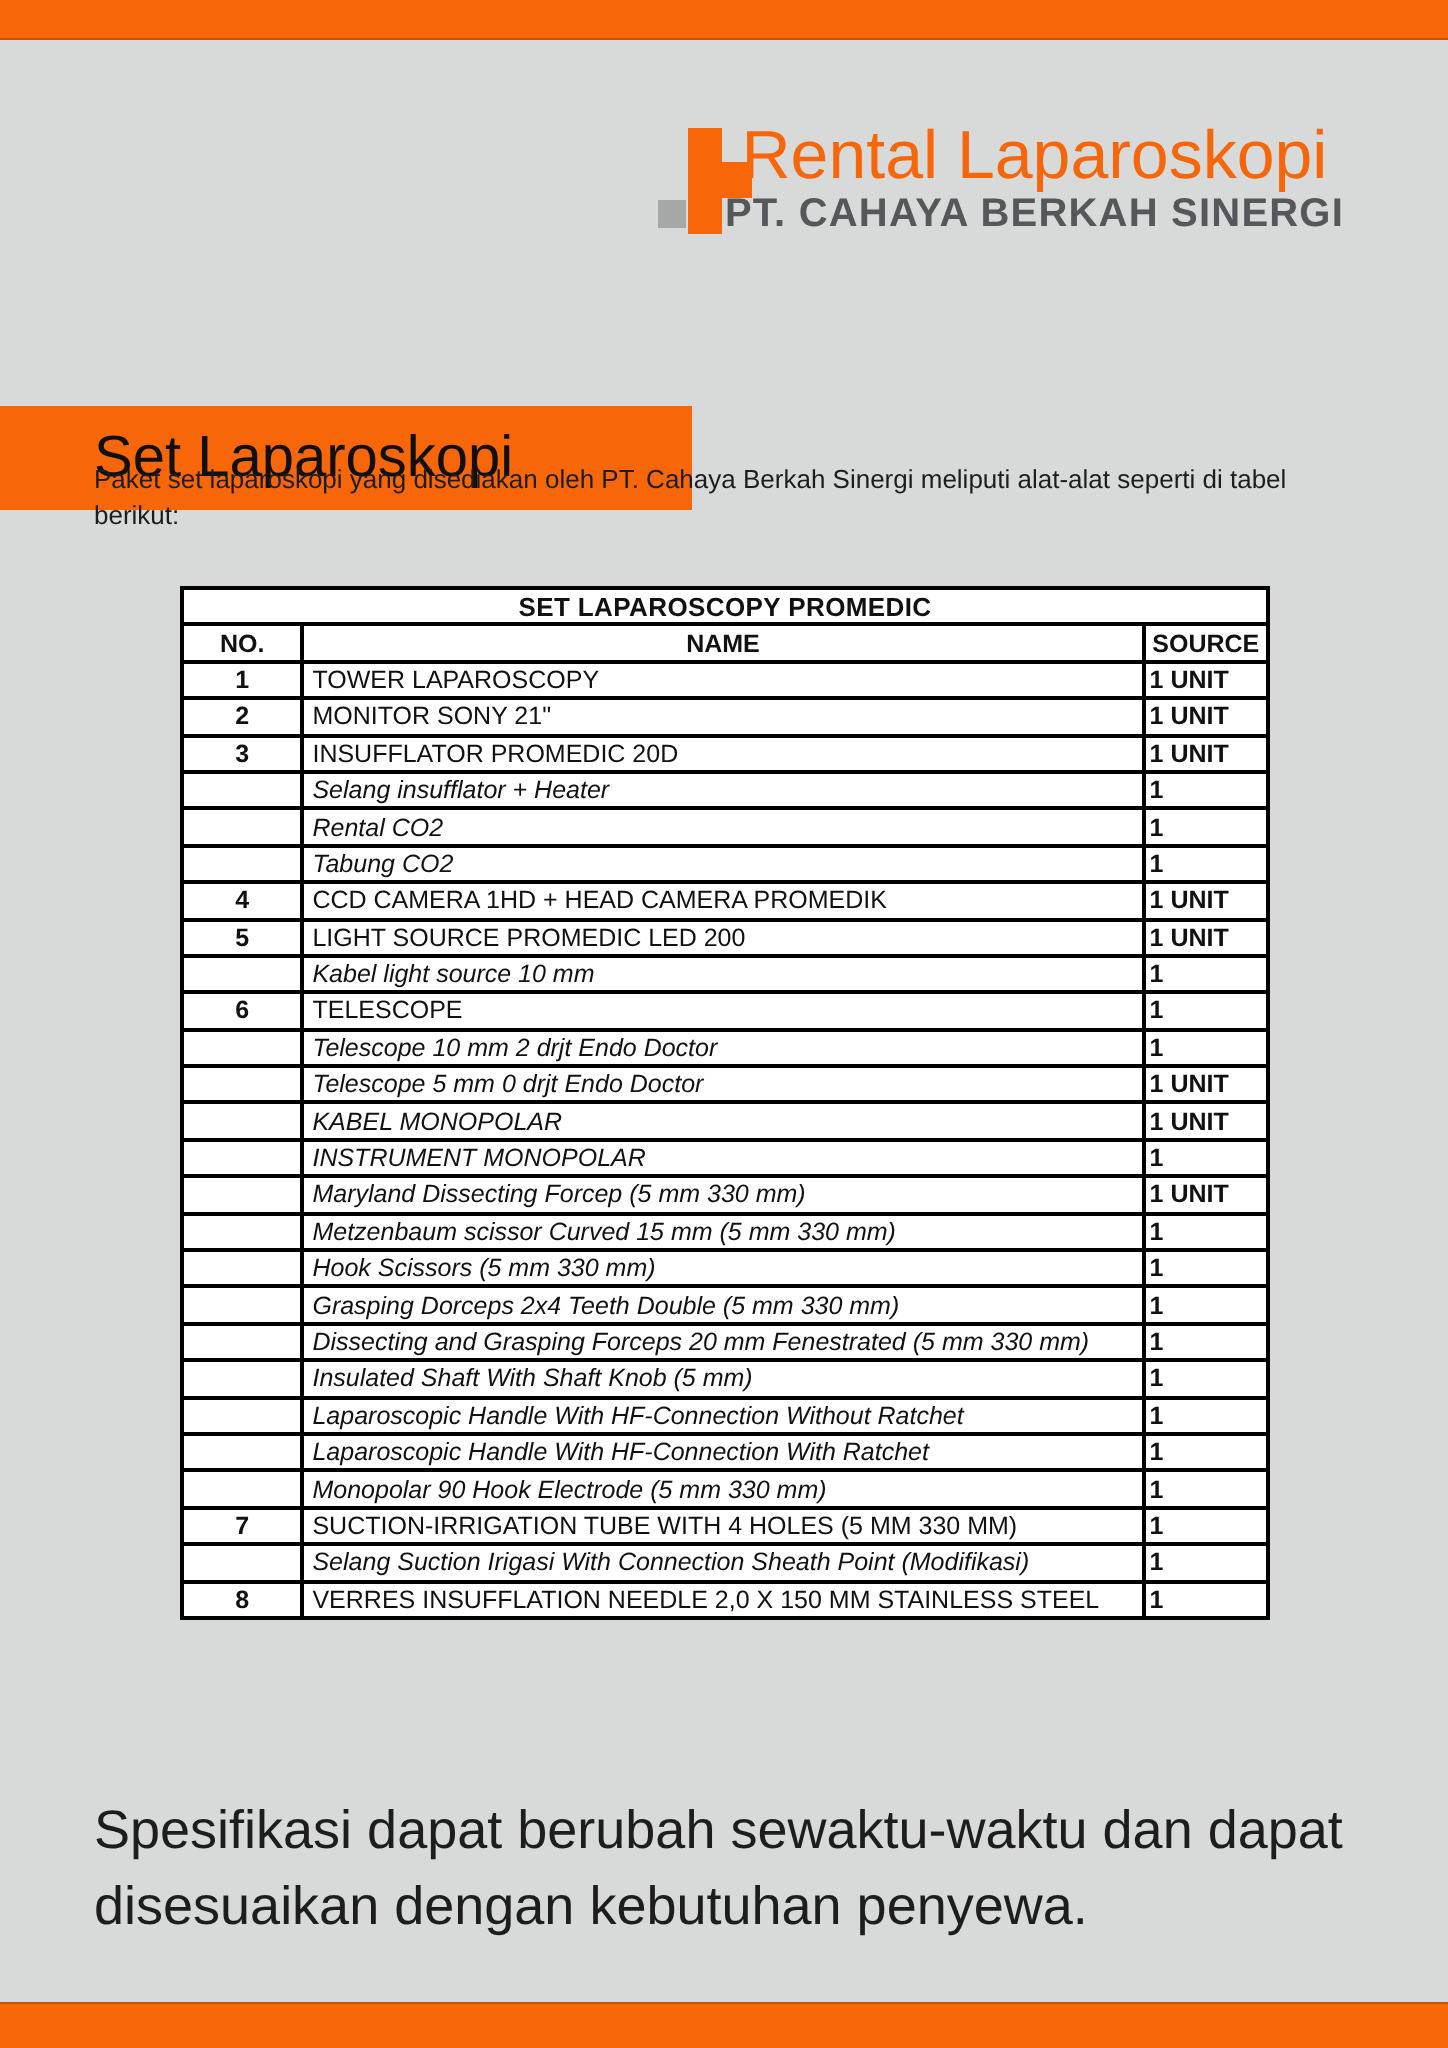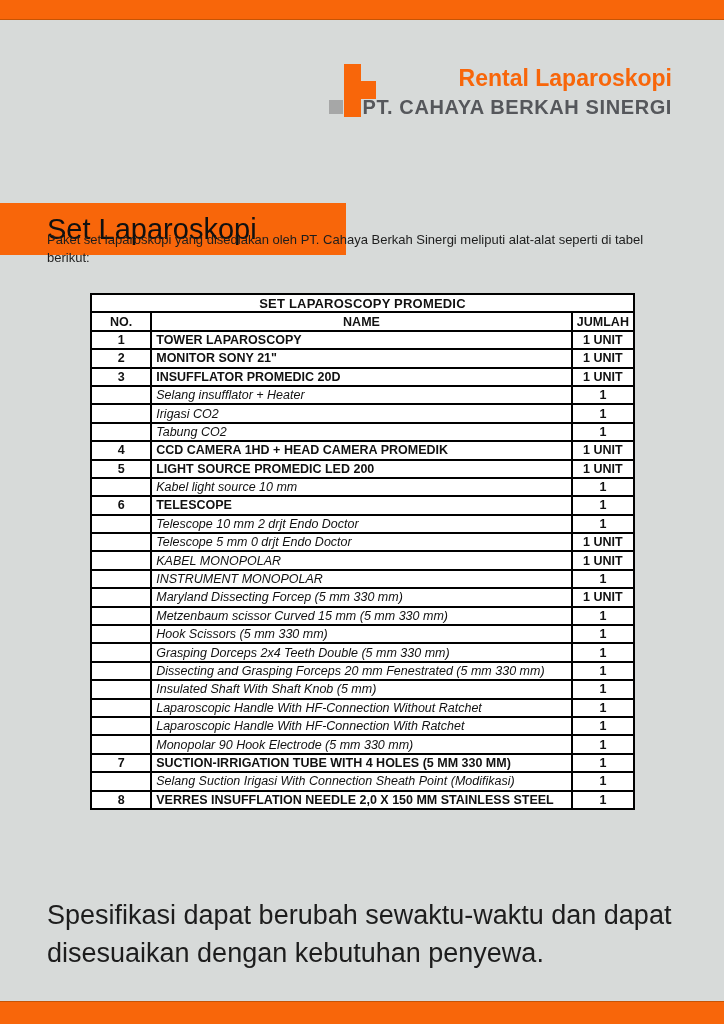--- a/index.html
+++ b/index.html
@@ -61,25 +61,26 @@
     width: 14px; height: 14px;
     background: var(--gray-square);
   }
   .logo-text {
     position: absolute;
     top: 58px; right: 52px;
     text-align: right;
     white-space: nowrap;
   }
   .brand-name {
-    font-size: 23px;
-    font-weight: bold;
+    font-size: 34px;
+    font-weight: normal;
     color: var(--accent);
     line-height: 40px;
     letter-spacing: 0px;
+    text-align: center;
   }
   .brand-company {
     font-size: 20px;
     font-weight: bold;
     color: var(--dark-text);
     letter-spacing: 0.6px;
     line-height: 19px;
   }
 
   
@@ -136,22 +137,22 @@
     font-size: 12.5px;
     color: #111;
     padding: 0 2px;
     overflow: hidden;
     white-space: nowrap;
   }
   th { font-weight: bold; text-align: center; }
   .tbl-title th { font-size: 13px; letter-spacing: 0.2px; }
   td.no   { text-align: center; font-weight: bold; }
   td.name { text-align: left; padding-left: 4px; }
-  td.qty  { text-align: center; font-weight: bold; }
-  tr.item td.name { font-weight: bold; }
+  td.qty  { font-weight: bold; }
+  tr.item td.name { font-weight: normal; }
   tr.sub  td.name { font-style: italic; font-weight: normal; }
 </style>
 </head>
 <body>
 
 <div class="page">
 
   <div class="topbar"></div>
 
   <div class="logo-icon">
@@ -178,21 +179,21 @@
         <col style="width:419px">
         <col style="width:62px">
       </colgroup>
       <thead>
         <tr class="tbl-title">
           <th colspan="3">SET LAPAROSCOPY PROMEDIC</th>
         </tr>
         <tr>
           <th>NO.</th>
           <th>NAME</th>
-          <th>JUMLAH</th>
+          <th>SOURCE</th>
         </tr>
       </thead>
       <tbody>
           <tr class="item">
     <td class="no">1</td>
     <td class="name">TOWER LAPAROSCOPY</td>
     <td class="qty">1 UNIT</td>
   </tr>
           <tr class="item">
     <td class="no">2</td>
@@ -204,21 +205,21 @@
     <td class="name">INSUFFLATOR PROMEDIC 20D</td>
     <td class="qty">1 UNIT</td>
   </tr>
           <tr class="sub">
     <td class="no"></td>
     <td class="name">Selang insufflator + Heater</td>
     <td class="qty">1</td>
   </tr>
           <tr class="sub">
     <td class="no"></td>
-    <td class="name">Irigasi CO2</td>
+    <td class="name">Rental CO2</td>
     <td class="qty">1</td>
   </tr>
           <tr class="sub">
     <td class="no"></td>
     <td class="name">Tabung CO2</td>
     <td class="qty">1</td>
   </tr>
           <tr class="item">
     <td class="no">4</td>
     <td class="name">CCD CAMERA 1HD + HEAD CAMERA PROMEDIK</td>

